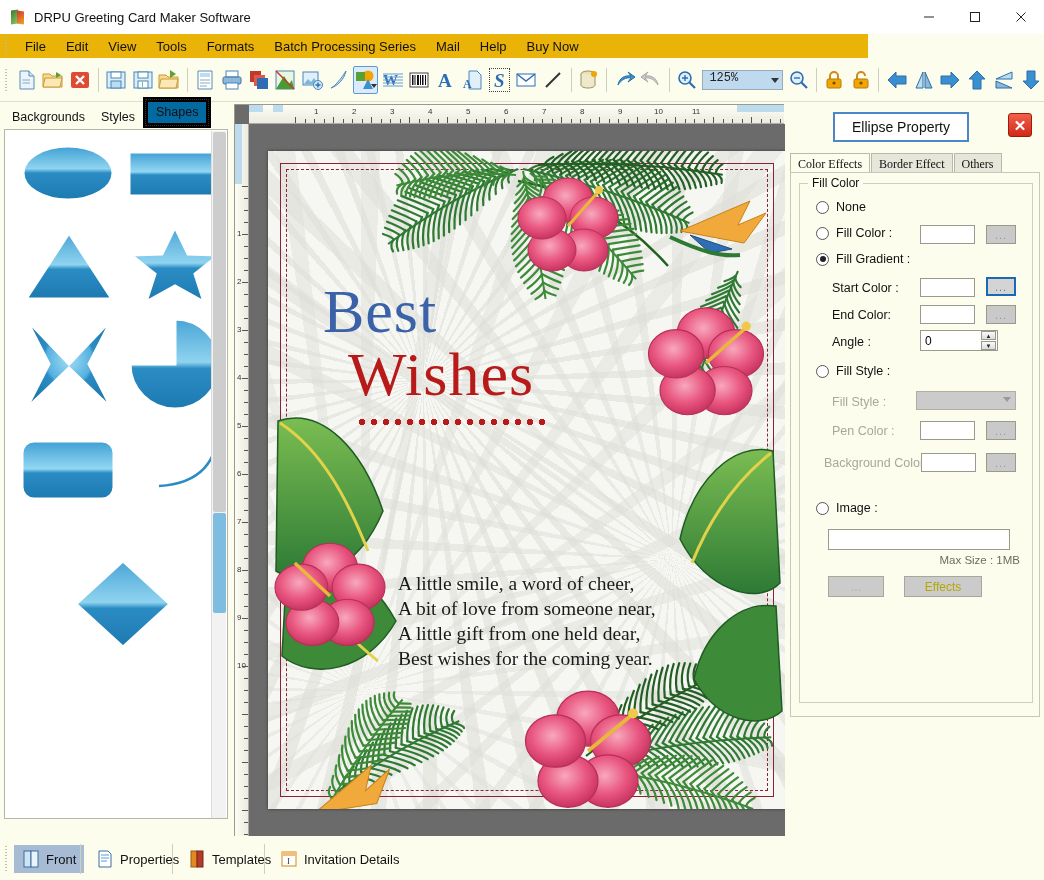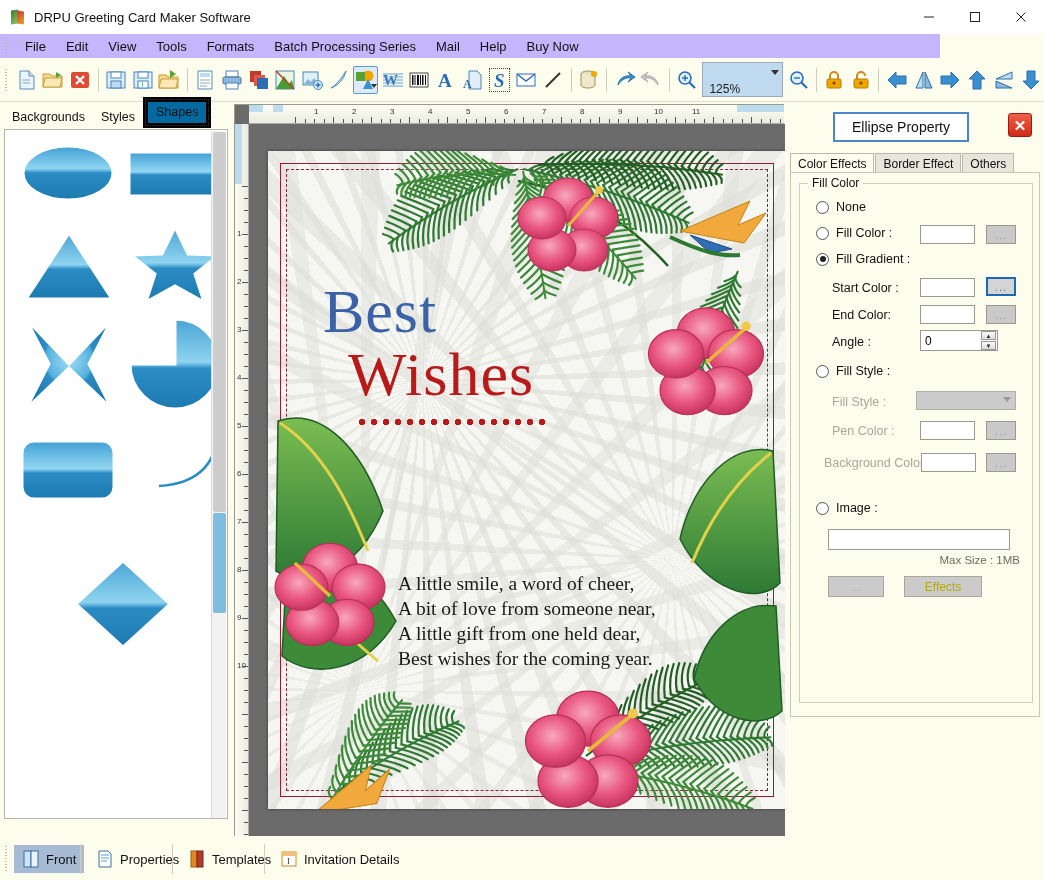--- a/index.html
+++ b/index.html
@@ -19,40 +19,40 @@
   .title-icon .tl1{ position:absolute; left:1px; top:1px; width:7px; height:14px;
     background:linear-gradient(135deg,#3c7a2e,#8fc96a); transform:skewY(-8deg); }
   .title-icon .tl2{ position:absolute; left:7px; top:2px; width:7px; height:13px;
     background:linear-gradient(135deg,#c33,#f5a623); transform:skewY(8deg); }
   .title-text{ font-size:13px; color:#111; }
   .win-btns{ position:absolute; right:0; top:0; height:34px; display:flex; }
   .win-btn{ width:46px; height:34px; display:flex; align-items:center; justify-content:center;
     font-size:13px; color:#222; }
 
   
-  .menubar{ position:absolute; left:0; top:34px; width:940px; height:24px;
-    background:#c4b5fd; display:flex; align-items:center; }
+  .menubar{ position:absolute; left:0; top:34px; width:868px; height:24px;
+    background:#eab308; display:flex; align-items:center; }
   .grip{ width:8px; height:18px; margin-left:3px; margin-right:4px;
     background-image:repeating-linear-gradient(to bottom,#b9b9a5 0 1px,transparent 1px 3px);
     background-size:2px 100%; background-repeat:no-repeat; background-position:2px 0; }
   .menu-item{ padding:3px 10px; font-size:13px; color:#111; white-space:nowrap; }
 
   
   .toolbar{ position:absolute; left:0; top:58px; width:1044px; height:44px;
     background:#fdfdee; display:flex; align-items:center; padding-left:4px;
     border-bottom:1px solid #dedecd; }
   .tb-grip{ width:6px; height:26px; margin-right:4px;
     background-image:repeating-linear-gradient(to bottom,#c3c3b0 0 1px,transparent 1px 3px);
     background-size:2px 100%; background-repeat:no-repeat; background-position:1px 2px; }
   .tbtn{ width:28px; height:28px; margin:0 1px; display:flex; align-items:center;
     justify-content:center; position:relative; border:1px solid transparent; border-radius:2px; }
   .tbtn.sel{ background:#dbeafd; border:1px solid #5b9bd5; border-radius:2px; }
   .sep{ width:1px; height:24px; background:#cfcfbe; margin:0 4px; }
-  .zoombox{ width:92px; height:35px; background:#bfd9ee; border:1px solid #9ab; 
-    display:flex; align-items:flex-end; position:relative; margin:0 2px; }
+  .zoombox{ width:92px; height:20px; background:#bfd9ee; border:1px solid #9ab; 
+    display:flex; align-items:flex-start; position:relative; margin:0 2px;font-family:Liberation Mono, monospace; }
   .zoombox span{ font-size:12px; padding-left:6px; color:#222; }
   .zoom-arrow{ position:absolute; right:3px; top:7px; width:0;height:0;
     border-left:4px solid transparent;border-right:4px solid transparent;border-top:5px solid #333; }
 
   
   .leftpanel{ position:absolute; left:0; top:104px; width:232px; height:732px; background:#fdfdee; }
   .ltabs{ display:flex; align-items:flex-end; height:24px; padding-left:4px; }
   .ltab{ padding:3px 8px 4px; font-size:12.5px; color:#111; background:#fdfdee; }
   .ltab.active{ background:#0369a1; border:5px solid #000000; outline:1px dotted #333;
     outline-offset:-3px; position:relative; z-index:2; }
@@ -115,21 +115,21 @@
     background:#fdfdee; }
   .prop-title{ position:absolute; left:47px; top:8px; width:136px; height:30px;
     border:2px solid #4a86c8; background:#fff; display:flex; align-items:center;
     justify-content:center; font-size:14px; color:#111; }
   .prop-close{ position:absolute; right:12px; top:9px; width:24px; height:24px;
     background:linear-gradient(to bottom,#f2614b,#cf2a18); border:1px solid #9c1c0c;
     border-radius:3px; display:flex; align-items:center; justify-content:center;
     color:#fff; font-size:15px; font-weight:bold; line-height:1; }
   .prop-tabs{ position:absolute; left:4px; top:48px; display:flex; align-items:flex-end; }
   .ptab{ padding:3px 7px 4px; font-size:12px; background:#e6e6da; border:1px solid #b9b9aa;
-    border-bottom:none; margin-right:1px; color:#111; }
+    border-bottom:none; margin-right:1px; color:#111;font-family:Liberation Serif, serif; }
   .ptab.active{ background:#fdfdee; border-bottom:1px solid #fdfdee; position:relative; top:1px; }
   .prop-body{ position:absolute; left:4px; top:68px; width:250px; height:545px;
     background:#fdfdee; border:1px solid #c8c8b8; }
   .group{ position:absolute; left:8px; top:10px; width:234px; height:520px;
     border:1px solid #cfcfc0; }
   .group-lbl{ position:absolute; left:8px; top:-8px; background:#fdfdee; padding:0 4px;
     font-size:12px; color:#111; }
   .row{ position:absolute; display:flex; align-items:center; }
   .radio{ width:13px; height:13px; border-radius:50%; border:1.5px solid #555;
     background:#fff; display:inline-block; position:relative; margin-right:7px; flex:none; }

